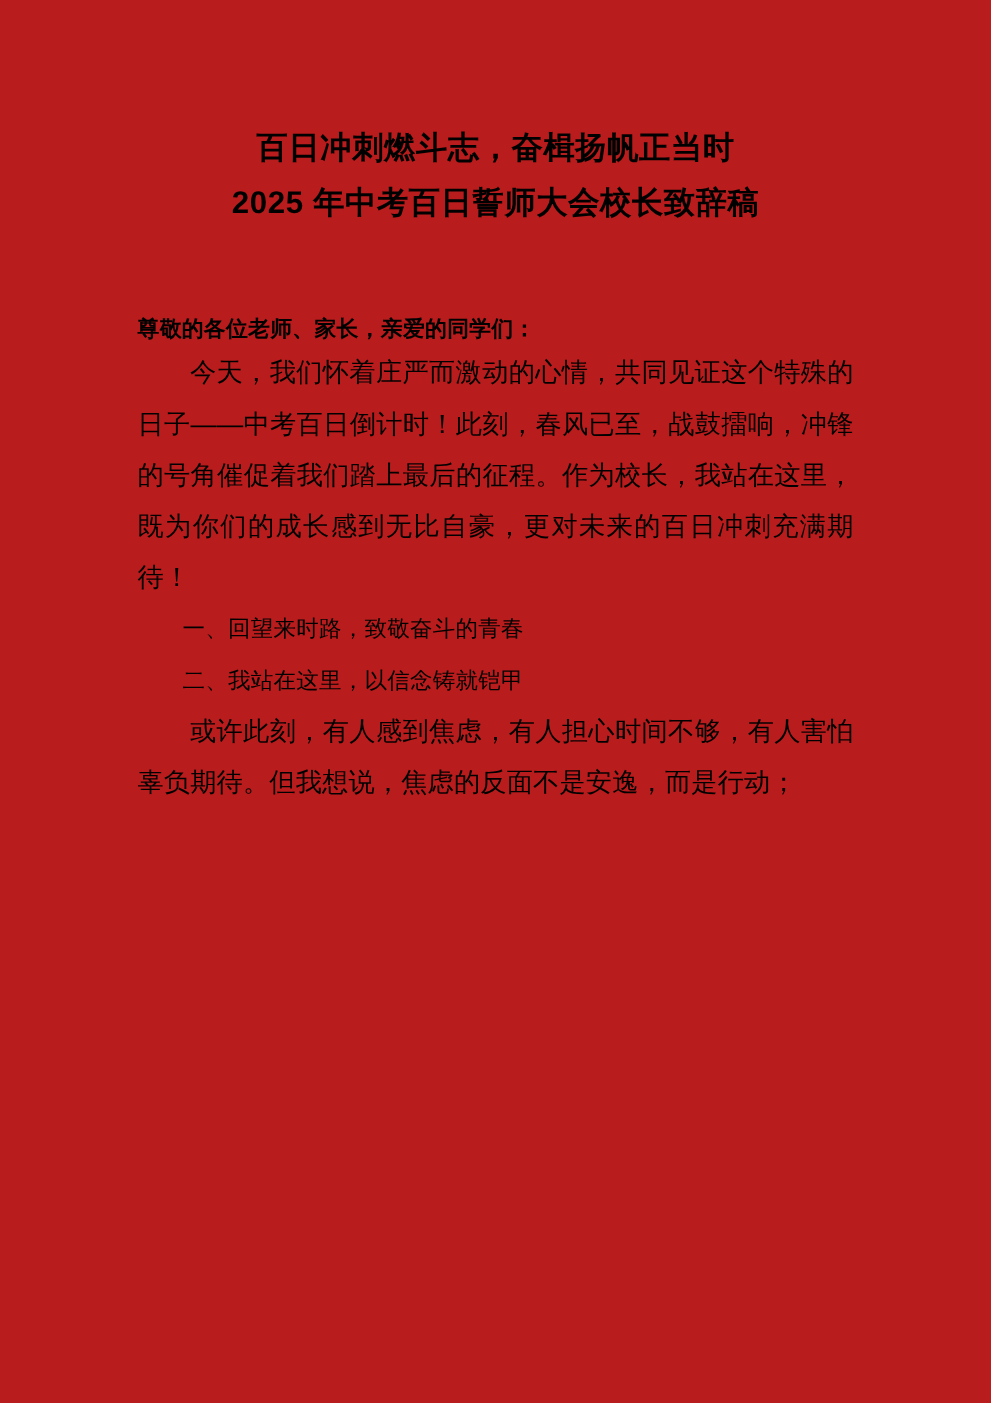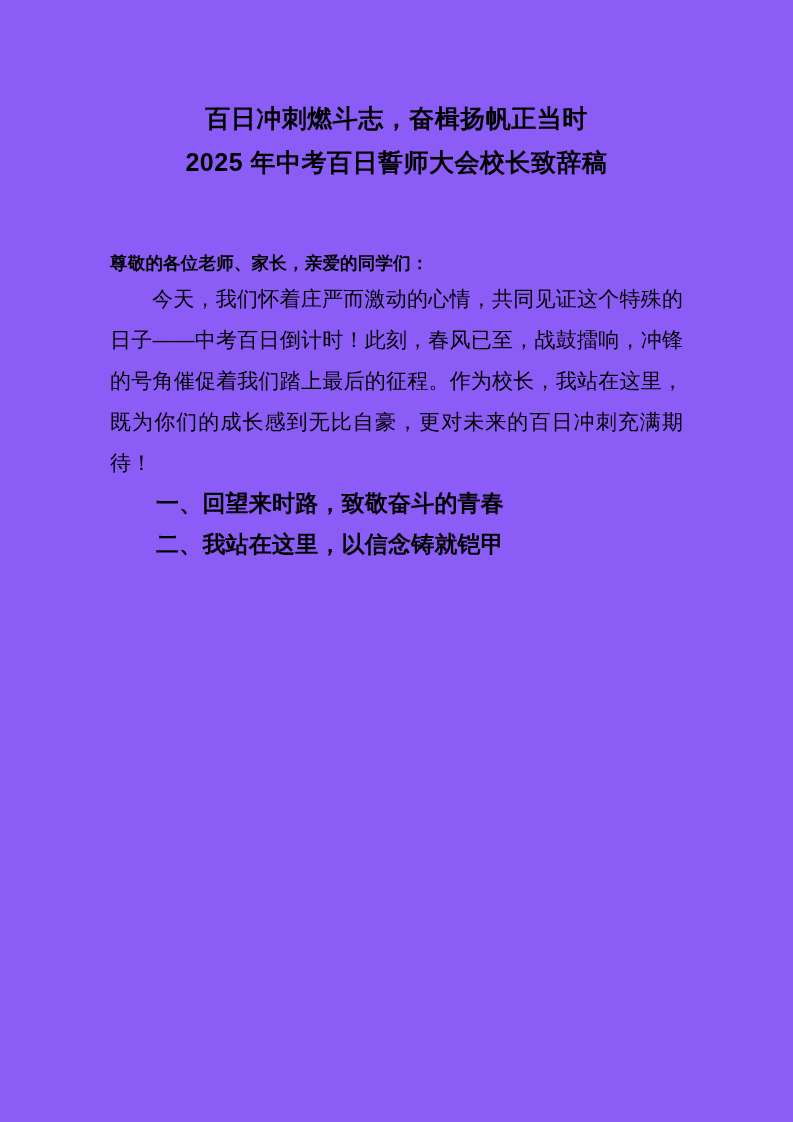--- a/index.html
+++ b/index.html
@@ -8,21 +8,21 @@
     background: #ffffff;
   }
   body {
     font-family: "Liberation Sans", "DejaVu Sans", sans-serif;
     color: #000000;
   }
   .page {
     position: relative;
     width: 793px;
     height: 1122px;
-    background: #8b5cf6;
+    background: #b91c1c;
     margin: 0 auto;
     overflow: hidden;
     box-sizing: border-box;
     padding: 96px 110px 60px 110px;
   }
   .doc-title {
     text-align: center;
     font-weight: bold;
     font-size: 25px;
     line-height: 44px;
@@ -46,22 +46,22 @@
   .body-par {
     font-size: 21px;
     line-height: 41px;
     text-align: justify;
     text-justify: inter-ideograph;
     margin: 0;
     text-indent: 2em;
     letter-spacing: 0.1px;
   }
   .section-head {
-    font-size: 23px;
-    font-weight: bold;
+    font-size: 18px;
+    font-weight: normal;
     line-height: 41px;
     margin: 0;
     text-indent: 2em;
     letter-spacing: 0.2px;
   }
 </style>
 </head>
 <body>
 
 <div class="page">
@@ -73,14 +73,15 @@
 
   <p class="salutation">尊敬的各位老师、家长，亲爱的同学们：</p>
 
   <p class="body-par">今天，我们怀着庄严而激动的心情，共同见证这个特殊的日子——中考百日倒计时！此刻，春风已至，战鼓擂响，冲锋的号角催促着我们踏上最后的征程。作为校长，我站在这里，既为你们的成长感到无比自豪，更对未来的百日冲刺充满期待！</p>
 
   <p class="section-head">一、回望来时路，致敬奋斗的青春</p>
 
 
   <p class="section-head">二、我站在这里，以信念铸就铠甲</p>
 
+  <p class="body-par">或许此刻，有人感到焦虑，有人担心时间不够，有人害怕辜负期待。但我想说，焦虑的反面不是安逸，而是行动；</p>
 
 </div>
 
 </body></html>

